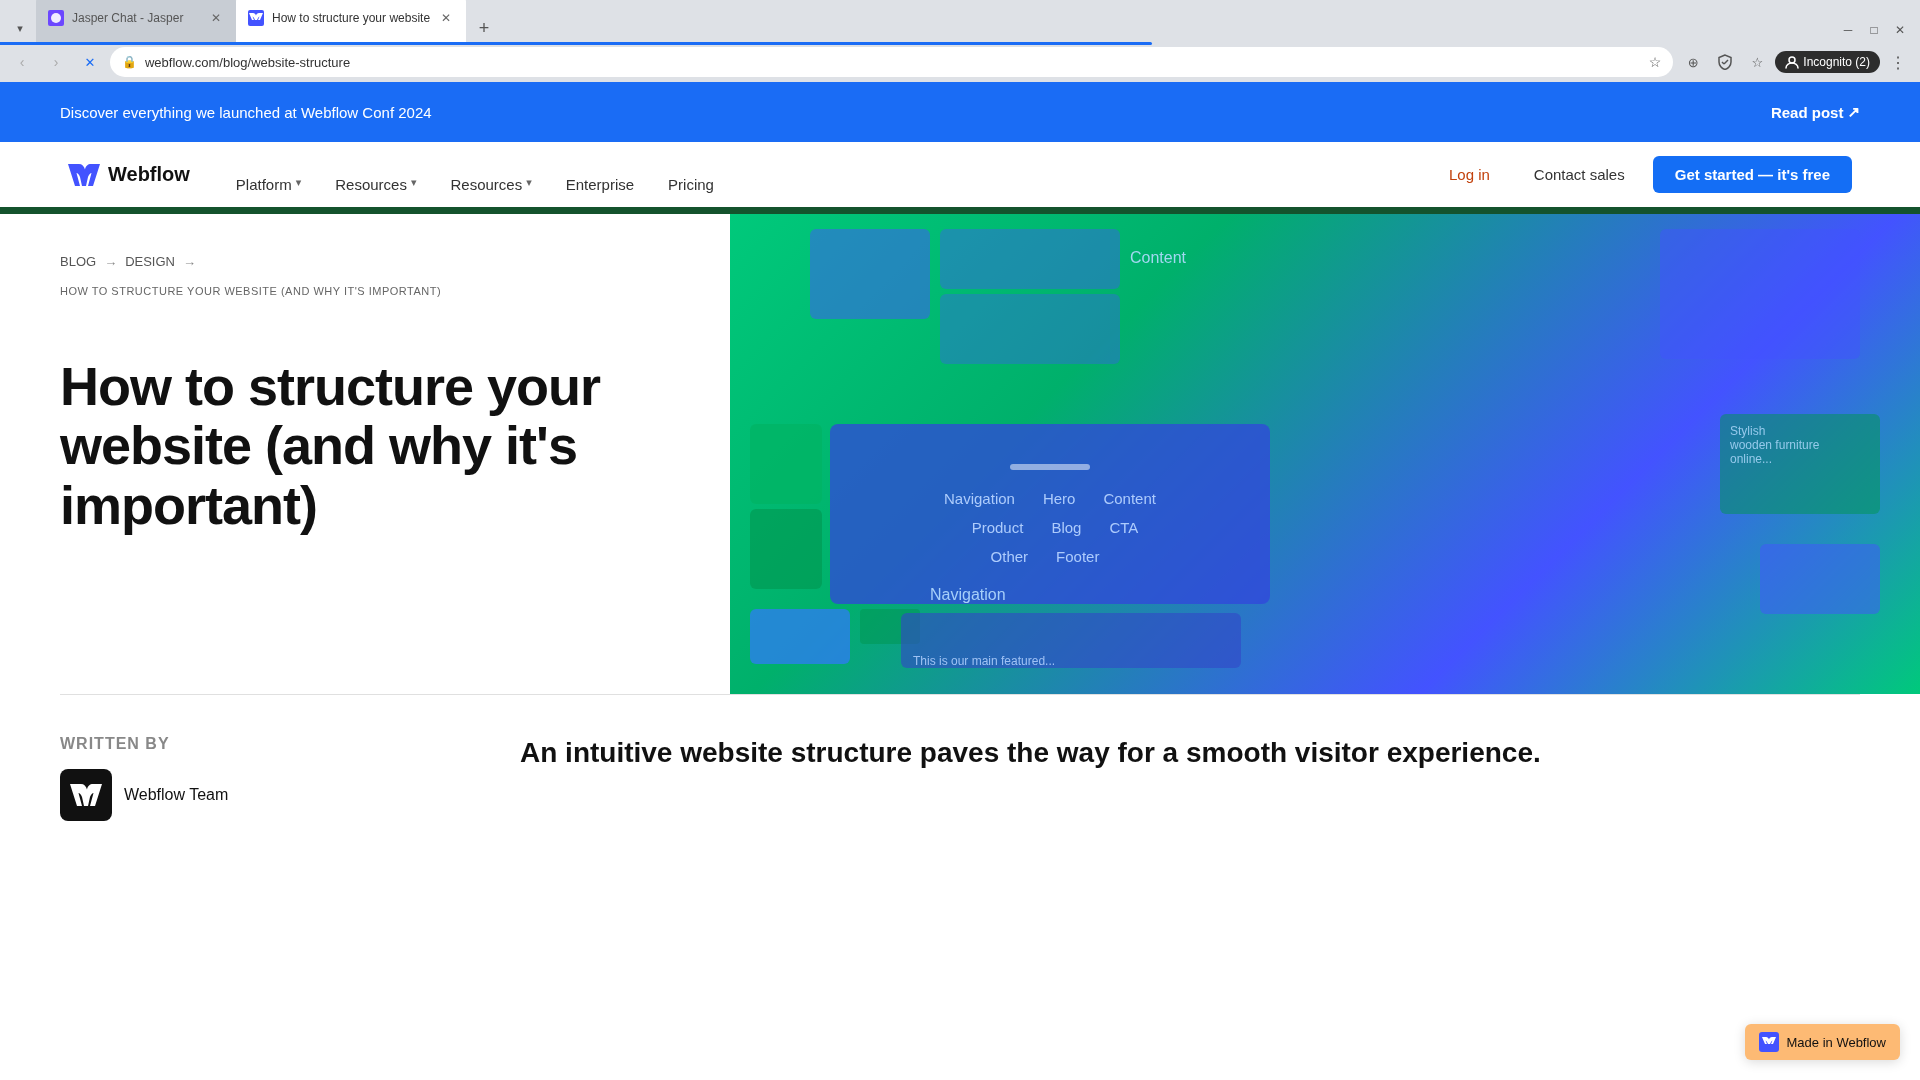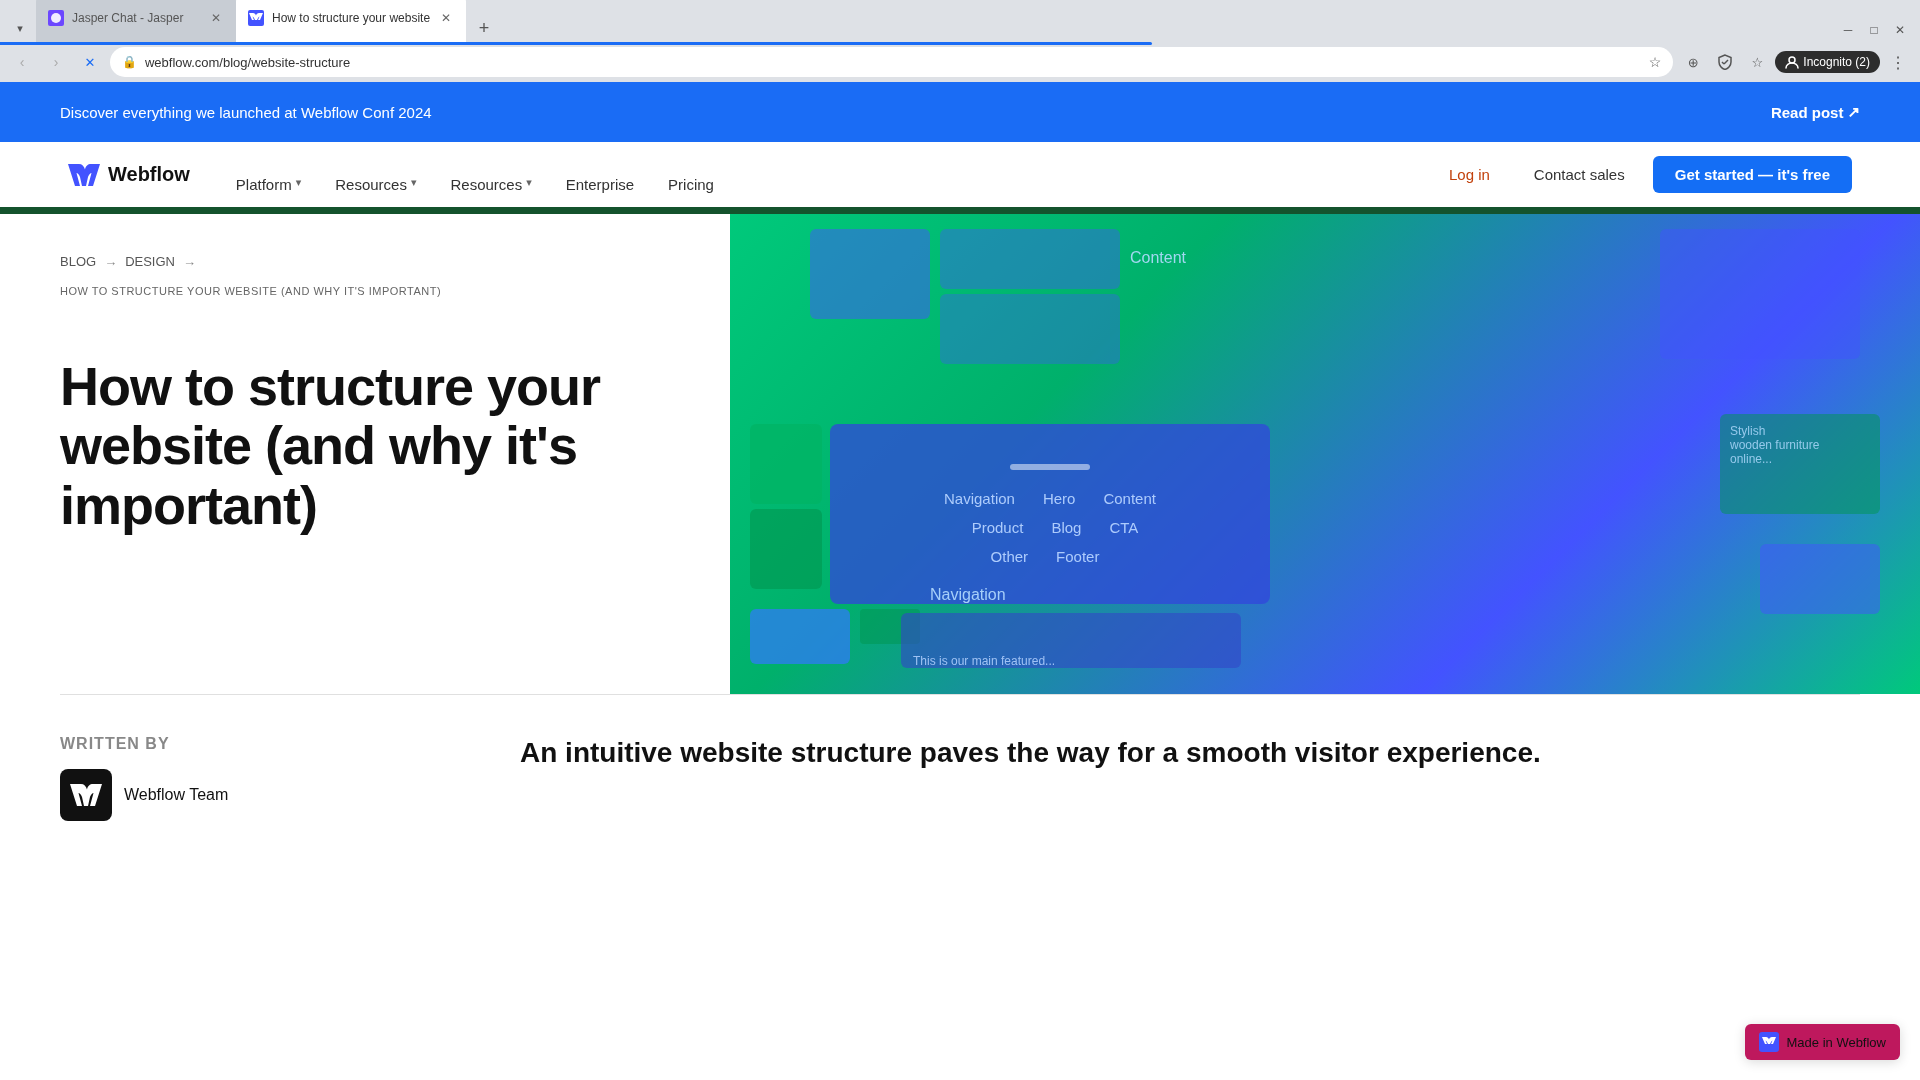--- a/index.html
+++ b/index.html
@@ -73,21 +73,21 @@
     .written-by-label { font-size: 16px; color: #888; letter-spacing: 1px; text-transform: uppercase; margin-bottom: 16px; font-weight: 600; }
     .author { display: flex; align-items: center; gap: 12px; }
     .author-avatar { width: 52px; height: 52px; background: #111; border-radius: 8px; display: flex; align-items: center; justify-content: center; }
     .author-avatar svg { width: 32px; height: 32px; }
     .author-name { font-size: 16px; font-weight: 400; color: #111; }
 
     .quote-area { flex: 1; }
     .quote-text { font-size: 28px; font-weight: 700; color: #111; line-height: 1.3; }
 
     
-    .made-in-webflow { position: fixed; bottom: 20px; right: 20px; background: #be185d; border-radius: 6px; padding: 8px 14px; display: flex; align-items: center; gap: 8px; font-size: 13px; color: #111; font-weight: 500; box-shadow: 0 2px 12px rgba(0,0,0,0.15); cursor: pointer; z-index: 100; }
+    .made-in-webflow { position: fixed; bottom: 20px; right: 20px; background: #fdba74; border-radius: 6px; padding: 8px 14px; display: flex; align-items: center; gap: 8px; font-size: 13px; color: #111; font-weight: 500; box-shadow: 0 2px 12px rgba(0,0,0,0.15); cursor: pointer; z-index: 100; }
     .wf-mini-logo { width: 20px; height: 20px; background: #4353ff; border-radius: 3px; display: flex; align-items: center; justify-content: center; }
 
     
     .loading-bar { height: 3px; background: #1a6cf5; width: 60%; position: absolute; top: 0; left: 0; border-radius: 0 3px 3px 0; }
   </style>
 </head>
 <body>
 
 <div class="browser-frame">
 

